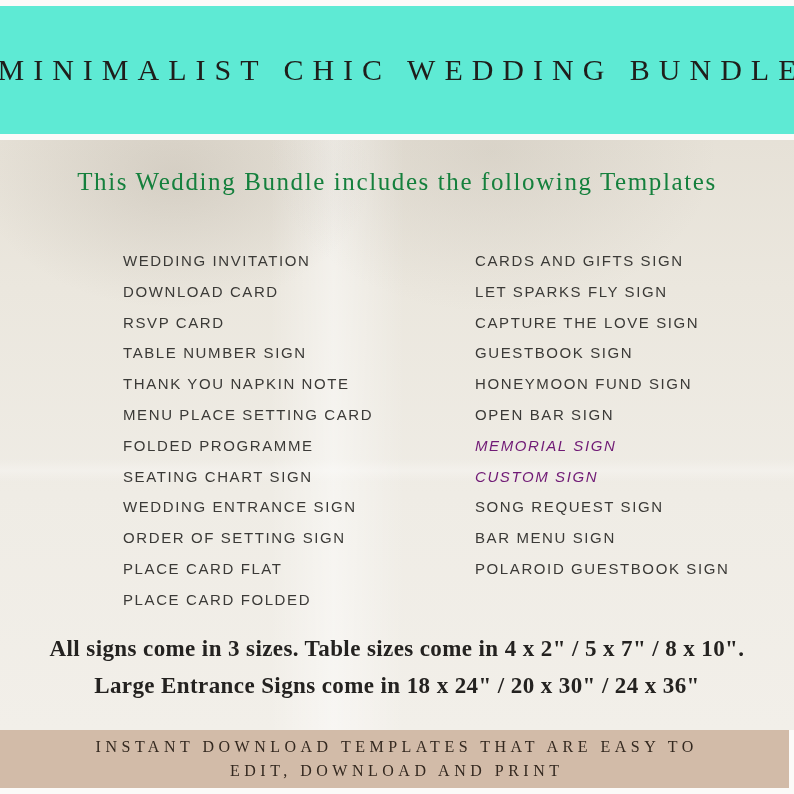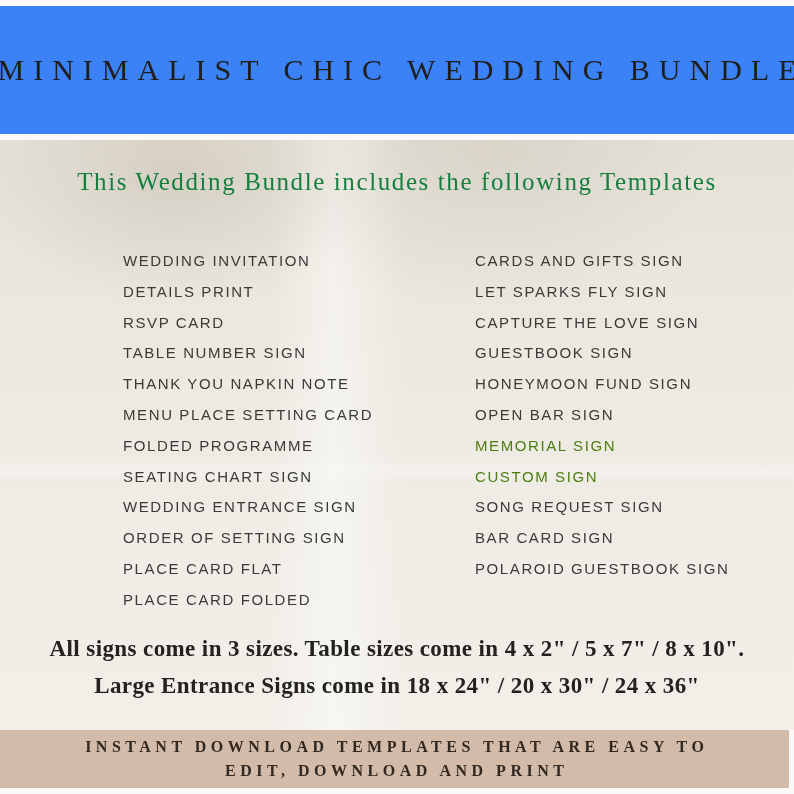--- a/index.html
+++ b/index.html
@@ -6,21 +6,21 @@
   .canvas {
     position:relative;
     width:794px; height:794px;
     background:#fbfaf8;
     overflow:hidden;
     font-family:"Liberation Serif", serif;
   }
   
   .header-band {
     position:absolute; top:6px; left:0; right:0; height:128px;
-    background:#3b82f6;
+    background:#5eead4;
     display:flex; align-items:center; justify-content:center;
   }
   .poster-title {
     font-size:30px; letter-spacing:9px; text-indent:9px;
     color:#1f1e1b; font-weight:500; white-space:nowrap;
   }
   
   .body-bg {
     position:absolute; top:140px; left:0; right:0; height:590px;
     background:
@@ -45,57 +45,57 @@
   .col-left { width:332px; }
   .col-right { flex:1; }
   .col li {
     list-style:none;
     font-family:"Liberation Sans", sans-serif;
     font-size:15px; letter-spacing:1.6px;
     color:#3b3a37;
     line-height:30.8px; height:30.8px;
     white-space:nowrap;
   }
-  .col li.muted { color:#4d7c0f; }
+  .col li.muted { color:#701a75;font-style:italic; }
   
   .sizes-note {
     position:absolute; top:630px; left:0; right:0;
     text-align:center;
     font-size:23px; font-weight:700; letter-spacing:0.4px;
     color:#242220; line-height:37px;
   }
   
   .download-band {
     position:absolute; top:730px; left:0; right:5px; height:58px;
     background:#d2bba8;
     display:flex; flex-direction:column; align-items:center; justify-content:center;
     color:#33281f;
   }
   .download-band .band-line {
     font-size:16px; letter-spacing:4.5px; text-indent:4.5px;
-    line-height:24px; font-weight:700; white-space:nowrap;
+    line-height:24px; font-weight:400; white-space:nowrap;
   }
 </style>
 </head>
 <body>
 
 <div class="canvas">
 
   <div class="header-band">
     <div class="poster-title">MINIMALIST CHIC WEDDING BUNDLE</div>
   </div>
 
   <div class="body-bg"></div>
 
   <div class="intro-heading">This Wedding Bundle includes the following Templates</div>
 
   <div class="columns">
     <ul class="col col-left">
       <li>WEDDING INVITATION</li>
-      <li>DETAILS PRINT</li>
+      <li>DOWNLOAD CARD</li>
       <li>RSVP CARD</li>
       <li>TABLE NUMBER SIGN</li>
       <li>THANK YOU NAPKIN NOTE</li>
       <li>MENU PLACE SETTING CARD</li>
       <li>FOLDED PROGRAMME</li>
       <li>SEATING CHART SIGN</li>
       <li>WEDDING ENTRANCE SIGN</li>
       <li>ORDER OF SETTING SIGN</li>
       <li>PLACE CARD FLAT</li>
       <li>PLACE CARD FOLDED</li>
@@ -103,21 +103,21 @@
     <ul class="col col-right">
       <li>CARDS AND GIFTS SIGN</li>
       <li>LET SPARKS FLY SIGN</li>
       <li>CAPTURE THE LOVE SIGN</li>
       <li>GUESTBOOK SIGN</li>
       <li>HONEYMOON FUND SIGN</li>
       <li>OPEN BAR SIGN</li>
       <li class="muted">MEMORIAL SIGN</li>
       <li class="muted">CUSTOM SIGN</li>
       <li>SONG REQUEST SIGN</li>
-      <li>BAR CARD SIGN</li>
+      <li>BAR MENU SIGN</li>
       <li>POLAROID GUESTBOOK SIGN</li>
     </ul>
   </div>
 
   <div class="sizes-note">
     <div>All signs come in 3 sizes. Table sizes come in 4 x 2" / 5 x 7" / 8 x 10".</div>
     <div>Large Entrance Signs come in 18 x 24" / 20 x 30" / 24 x 36"</div>
   </div>
 
   <div class="download-band">

